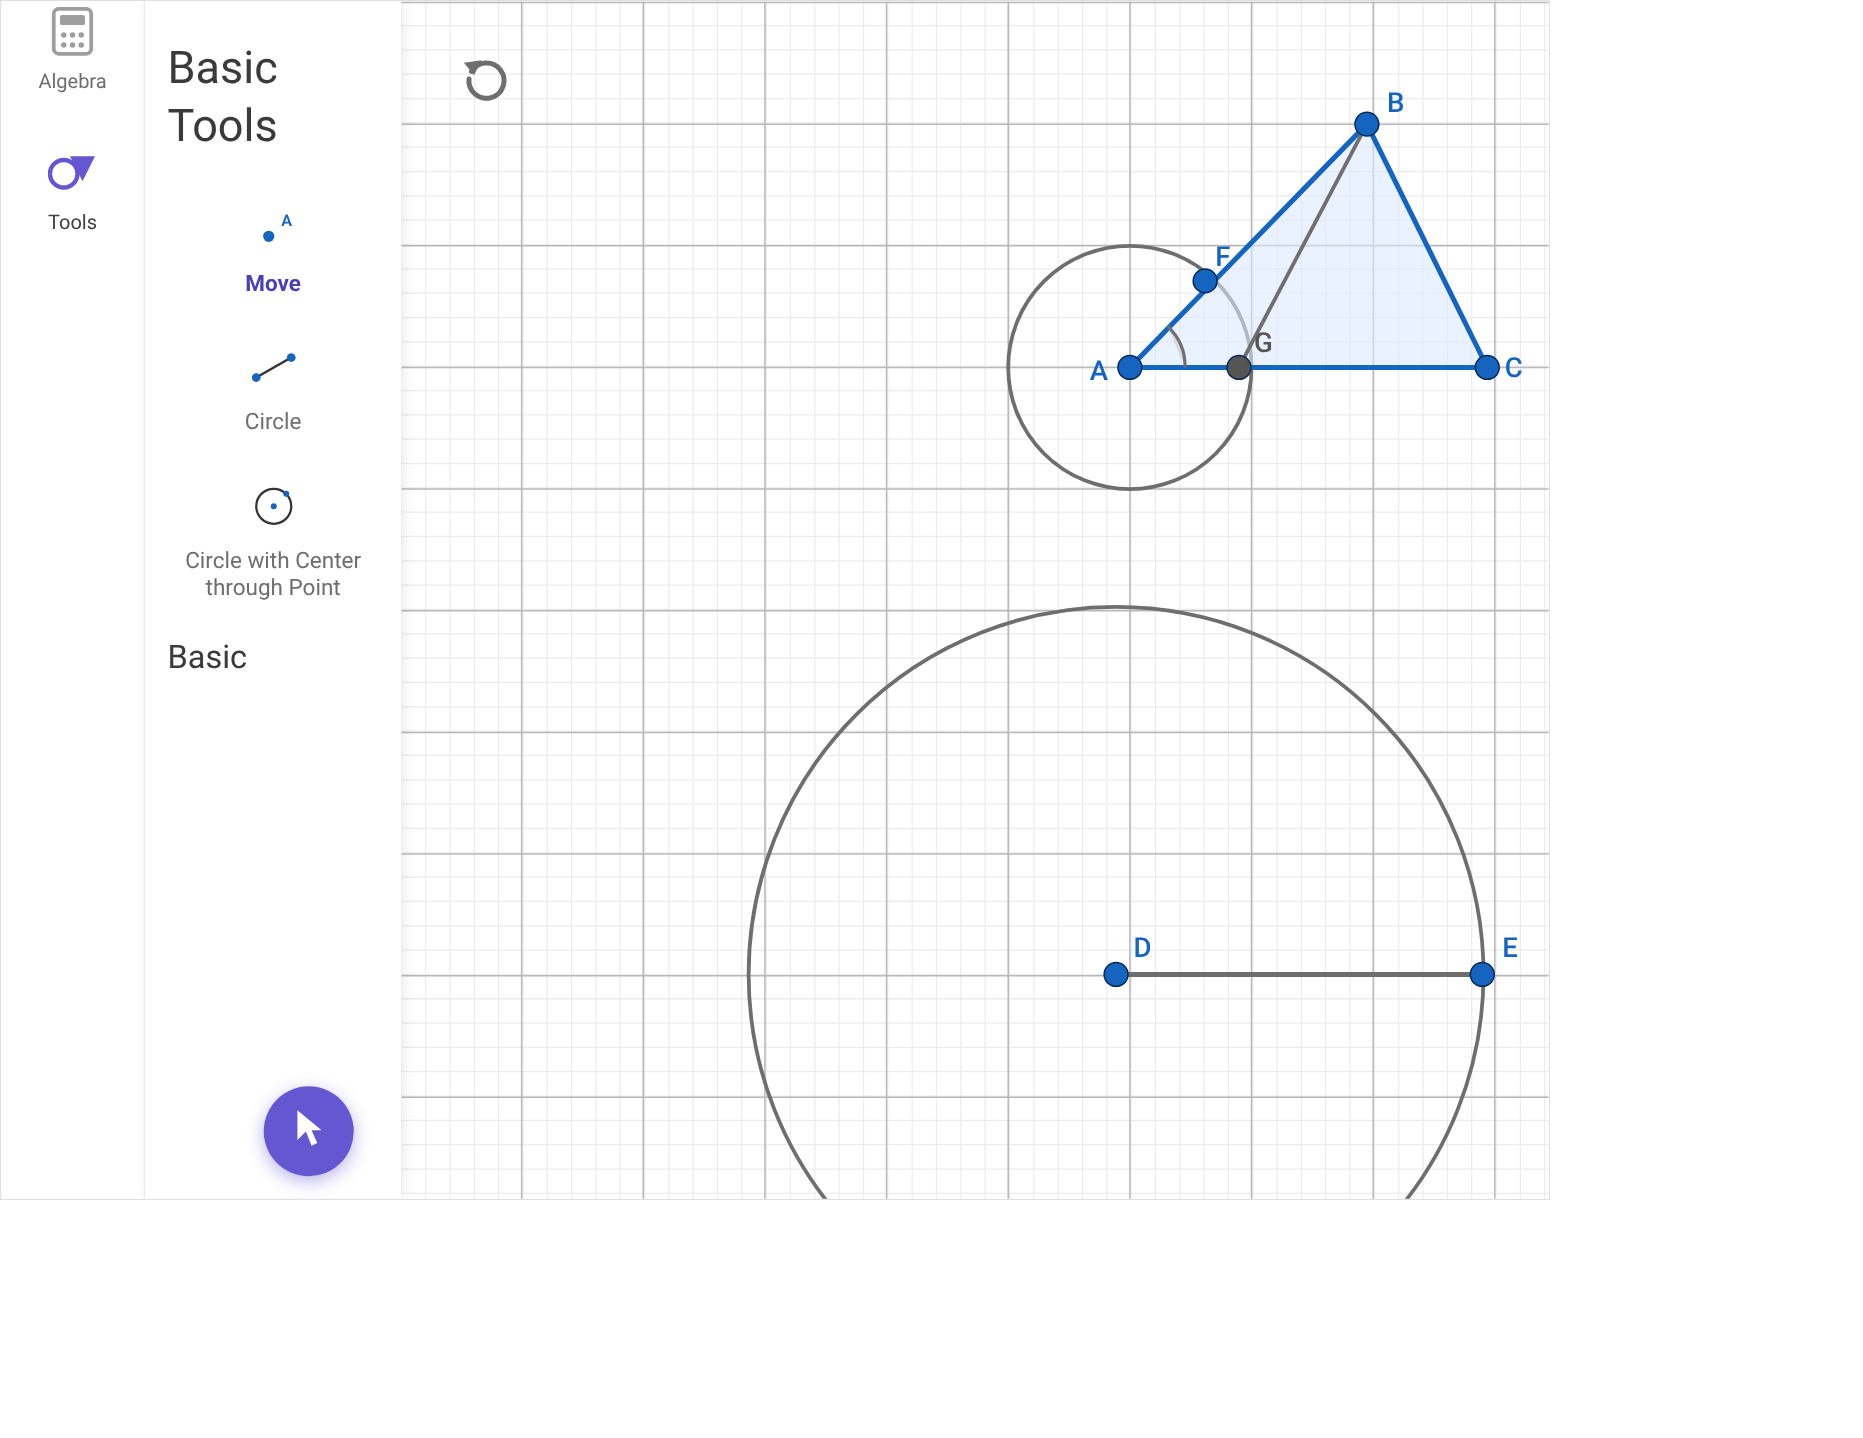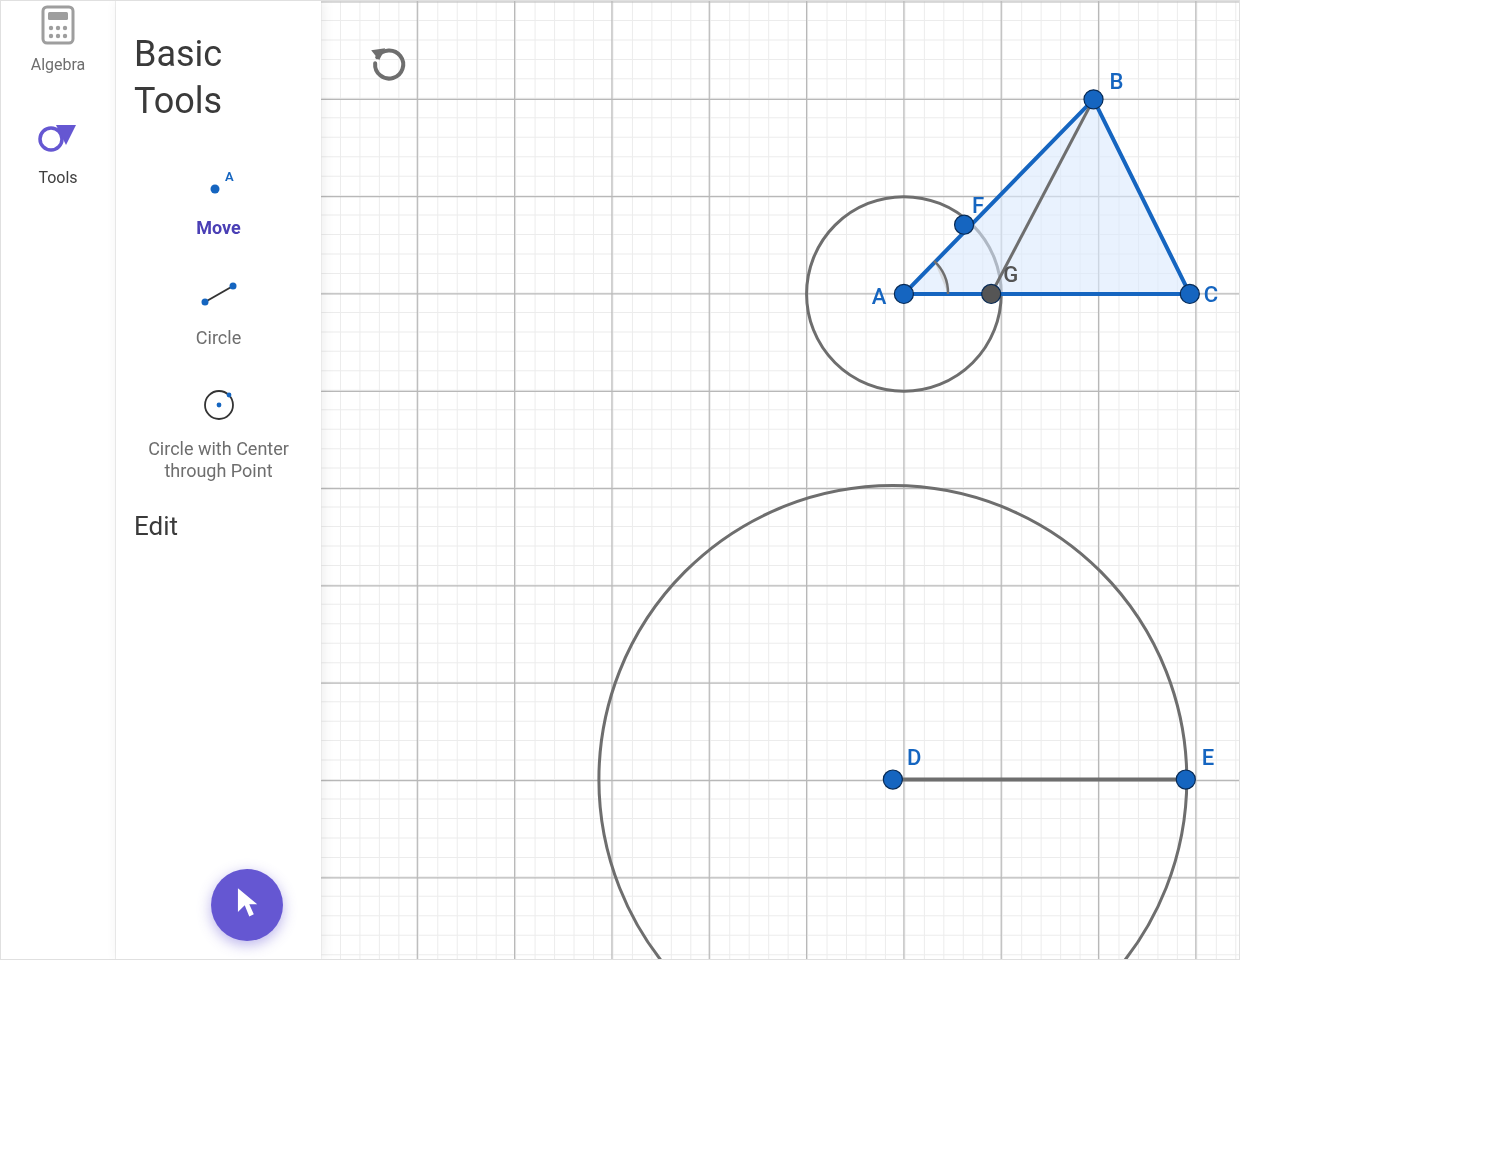--- a/index.html
+++ b/index.html
@@ -92,21 +92,21 @@
       <span class="tool-icon">
         <svg width="36" height="36" viewBox="0 0 36 36">
             <circle cx="18" cy="18" r="14" fill="none" stroke="#333" stroke-width="1.8"></circle>
             <circle cx="18" cy="18" r="2.4" fill="#1565c0"></circle>
             <circle cx="28" cy="8" r="2.4" fill="#1565c0"></circle>
           </svg>
       </span>
       <span class="tool-label">Circle with Center through Point</span>
     </div>
 
-    <div class="edit-heading">Edit</div>
+    <div class="edit-heading">Basic</div>
 
   </div>
 
   <div class="canvas-wrap">
     <svg class="canvas" id="geom-svg" viewBox="0 0 915 960">
         <g>
           <line x1="0" y1="0" x2="0" y2="960" stroke="#ececec" stroke-width="1"></line>
           <line x1="19.4" y1="0" x2="19.4" y2="960" stroke="#ececec" stroke-width="1"></line>
           <line x1="38.8" y1="0" x2="38.8" y2="960" stroke="#ececec" stroke-width="1"></line>
           <line x1="58.199999999999996" y1="0" x2="58.199999999999996" y2="960" stroke="#ececec" stroke-width="1"></line>

